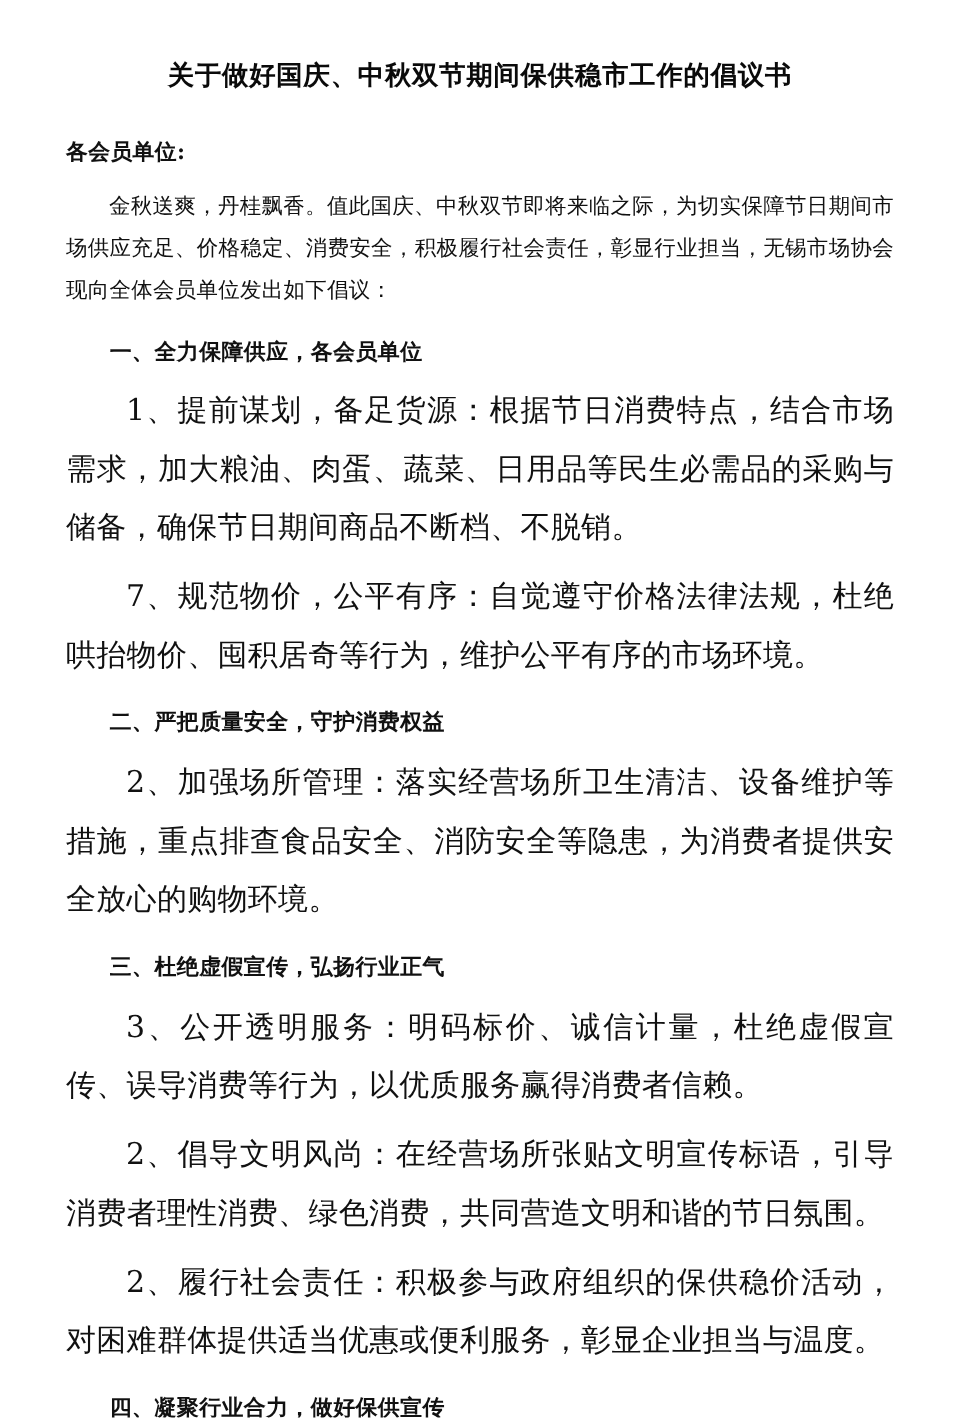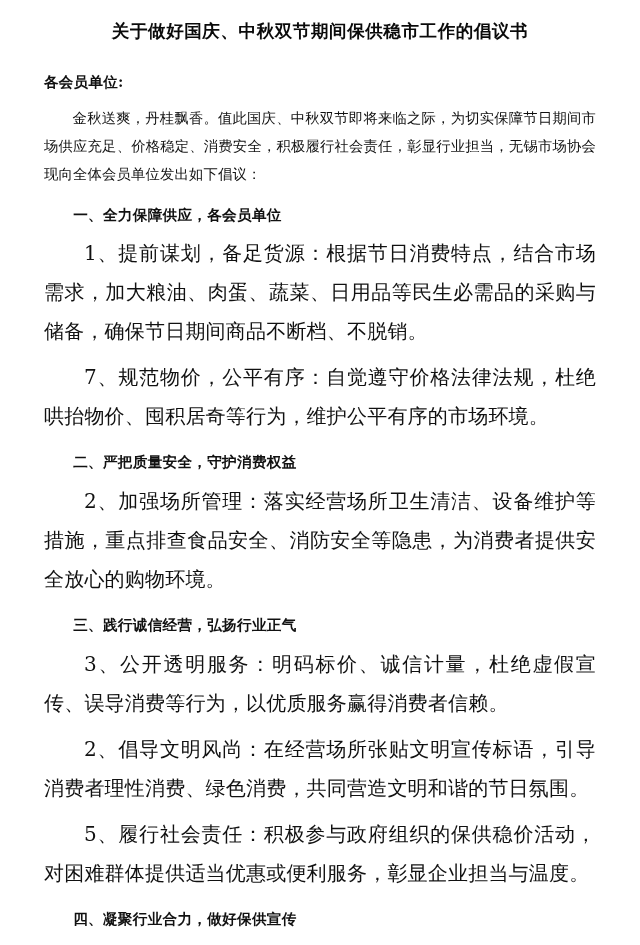--- a/index.html
+++ b/index.html
@@ -13,20 +13,21 @@
     font-family: "DejaVu Serif", "Liberation Serif", serif;
     color: #111111;
     overflow: hidden;
   }
   .page {
     width: 640px;
     height: 713px;
     box-sizing: border-box;
     padding: 18px 44px 0 44px;
     position: relative;
+    margin-top: 20px;
   }
   .doc-title {
     font-size: 17.5px;
     font-weight: bold;
     text-align: center;
     letter-spacing: 0.6px;
     line-height: 1.5;
     margin: 0 0 26px 0;
     color: #0a0a0a;
   }
@@ -73,20 +74,20 @@
 
   <p class="body-par">金秋送爽，丹桂飘香。值此国庆、中秋双节即将来临之际，为切实保障节日期间市场供应充足、价格稳定、消费安全，积极履行社会责任，彰显行业担当，无锡市场协会现向全体会员单位发出如下倡议：</p>
 
   <h2 class="section-head">一、全力保障供应，各会员单位</h2>
   <p class="item-par">1、提前谋划，备足货源：根据节日消费特点，结合市场需求，加大粮油、肉蛋、蔬菜、日用品等民生必需品的采购与储备，确保节日期间商品不断档、不脱销。</p>
   <p class="item-par">7、规范物价，公平有序：自觉遵守价格法律法规，杜绝哄抬物价、囤积居奇等行为，维护公平有序的市场环境。</p>
 
   <h2 class="section-head">二、严把质量安全，守护消费权益</h2>
   <p class="item-par">2、加强场所管理：落实经营场所卫生清洁、设备维护等措施，重点排查食品安全、消防安全等隐患，为消费者提供安全放心的购物环境。</p>
 
-  <h2 class="section-head">三、践行诚信经营，弘扬行业正气</h2>
+  <h2 class="section-head">三、杜绝虚假宣传，弘扬行业正气</h2>
   <p class="item-par">3、公开透明服务：明码标价、诚信计量，杜绝虚假宣传、误导消费等行为，以优质服务赢得消费者信赖。</p>
   <p class="item-par">2、倡导文明风尚：在经营场所张贴文明宣传标语，引导消费者理性消费、绿色消费，共同营造文明和谐的节日氛围。</p>
-  <p class="item-par">5、履行社会责任：积极参与政府组织的保供稳价活动，对困难群体提供适当优惠或便利服务，彰显企业担当与温度。</p>
+  <p class="item-par">2、履行社会责任：积极参与政府组织的保供稳价活动，对困难群体提供适当优惠或便利服务，彰显企业担当与温度。</p>
 
   <h2 class="section-head">四、凝聚行业合力，做好保供宣传</h2>
 
 </div>
 
 </body></html>

